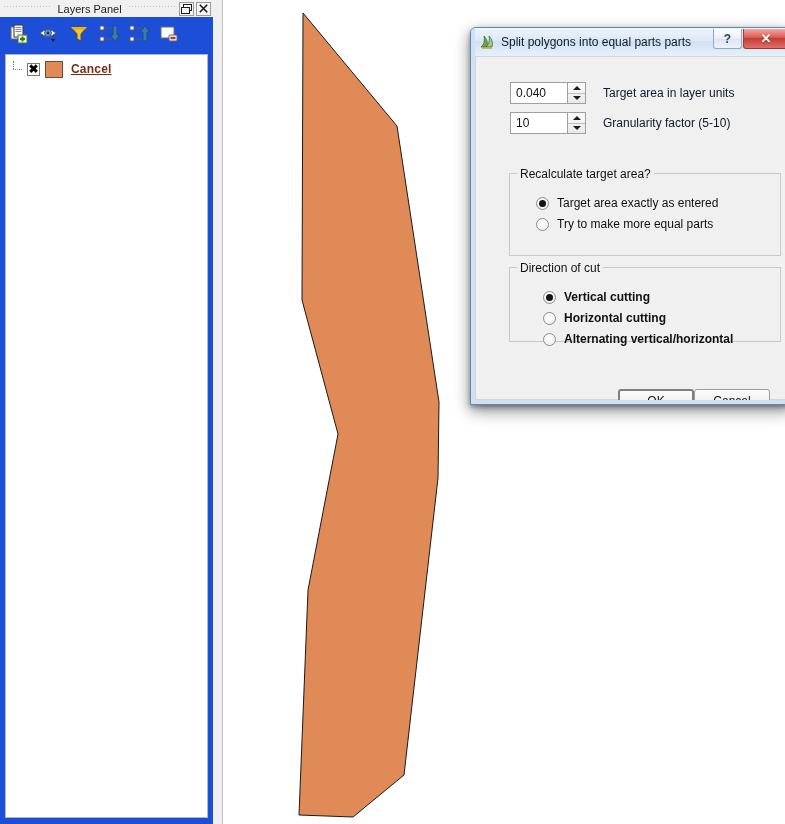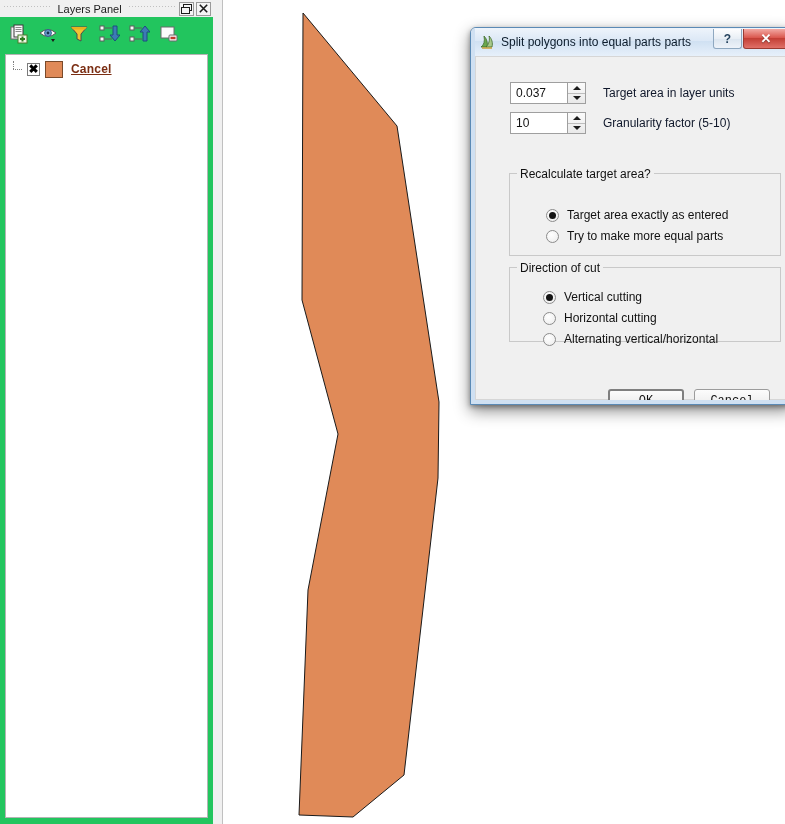--- a/index.html
+++ b/index.html
@@ -9,21 +9,21 @@
     background: #ffffff;
     font-family: "Liberation Sans", sans-serif;
     font-size: 11px;
     color: #000;
   }
   #root { position: relative; width: 785px; height: 824px; overflow: hidden; }
 
   
   #layers-panel {
     position: absolute; left: 0; top: 0; width: 213px; height: 824px;
-    background: #22c55e;
+    background: #1d4ed8;
     box-sizing: border-box;
   }
   #panel-titlebar {
     position: absolute; left: 0; top: 0; width: 213px; height: 17px;
     display: flex; align-items: center;
     background: #f0f0f0;
   }
   .drag-hatch {
     flex: 1 1 auto; height: 9px; margin: 0 4px;
     background-image:
@@ -344,21 +344,21 @@
       </svg>
       <span id="dialog-title">Split polygons into equal parts parts</span>
       <div class="title-btn" id="btn-help">?</div>
       <div class="title-btn" id="btn-close">✕</div>
     </div>
 
     <div id="dialog-body">
 
       <div class="spin-row" style="position:absolute; left:34px; top:25px;">
         <div class="spinbox">
-          <span class="spin-value">0.037</span>
+          <span class="spin-value">0.040</span>
           <span class="spin-btns">
             <span class="spin-up">
                 <span class="spin-arrow up"></span>
               </span>
             <span class="spin-dn">
                 <span class="spin-arrow dn"></span>
               </span>
           </span>
         </div>
         <span class="spin-label">Target area in layer units</span>
@@ -374,51 +374,51 @@
             <span class="spin-dn">
                 <span class="spin-arrow dn"></span>
               </span>
           </span>
         </div>
         <span class="spin-label">Granularity factor (5-10)</span>
       </div>
 
       <div class="groupbox" style="left:33px; top:116px; width:272px; height:83px;">
         <span class="group-title">Recalculate target area?</span>
-        <div style="position:absolute; left:36px; top:22px;margin-top:12px;">
+        <div style="position:absolute; left:26px; top:22px;">
           <div class="radio-row">
             <span class="radio checked"></span>
             <span class="radio-label">Target area exactly as entered</span>
           </div>
           <div class="radio-row">
             <span class="radio"></span>
             <span class="radio-label">Try to make more equal parts</span>
           </div>
         </div>
       </div>
 
       <div class="groupbox" style="left:33px; top:210px; width:272px; height:75px;">
         <span class="group-title">Direction of cut</span>
-        <div style="position:absolute; left:33px; top:22px;">
+        <div style="position:absolute; left:33px; top:22px;font-weight:bold;">
           <div class="radio-row">
             <span class="radio checked"></span>
             <span class="radio-label">Vertical cutting</span>
           </div>
           <div class="radio-row">
             <span class="radio"></span>
             <span class="radio-label">Horizontal cutting</span>
           </div>
           <div class="radio-row">
             <span class="radio"></span>
             <span class="radio-label">Alternating vertical/horizontal</span>
           </div>
         </div>
       </div>
 
-      <div style="position:absolute; right:16px; top:332px; display:flex; gap:10px;font-family:Liberation Mono, monospace;">
+      <div style="position:absolute; right:16px; top:332px; display:flex; gap:0;">
         <div class="dlg-btn" id="btn-ok">OK</div>
         <div class="dlg-btn">Cancel</div>
       </div>
 
     </div>
 
     <div id="dialog-frame"></div>
   </div>
 
 </div>

